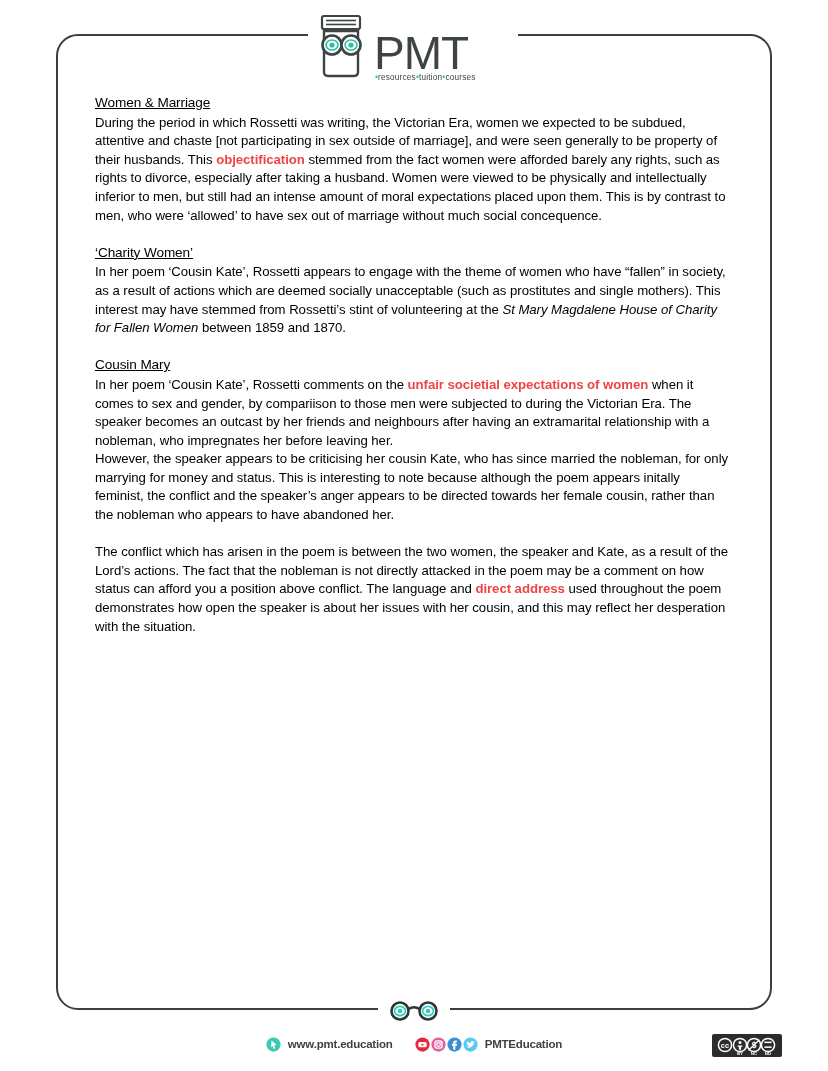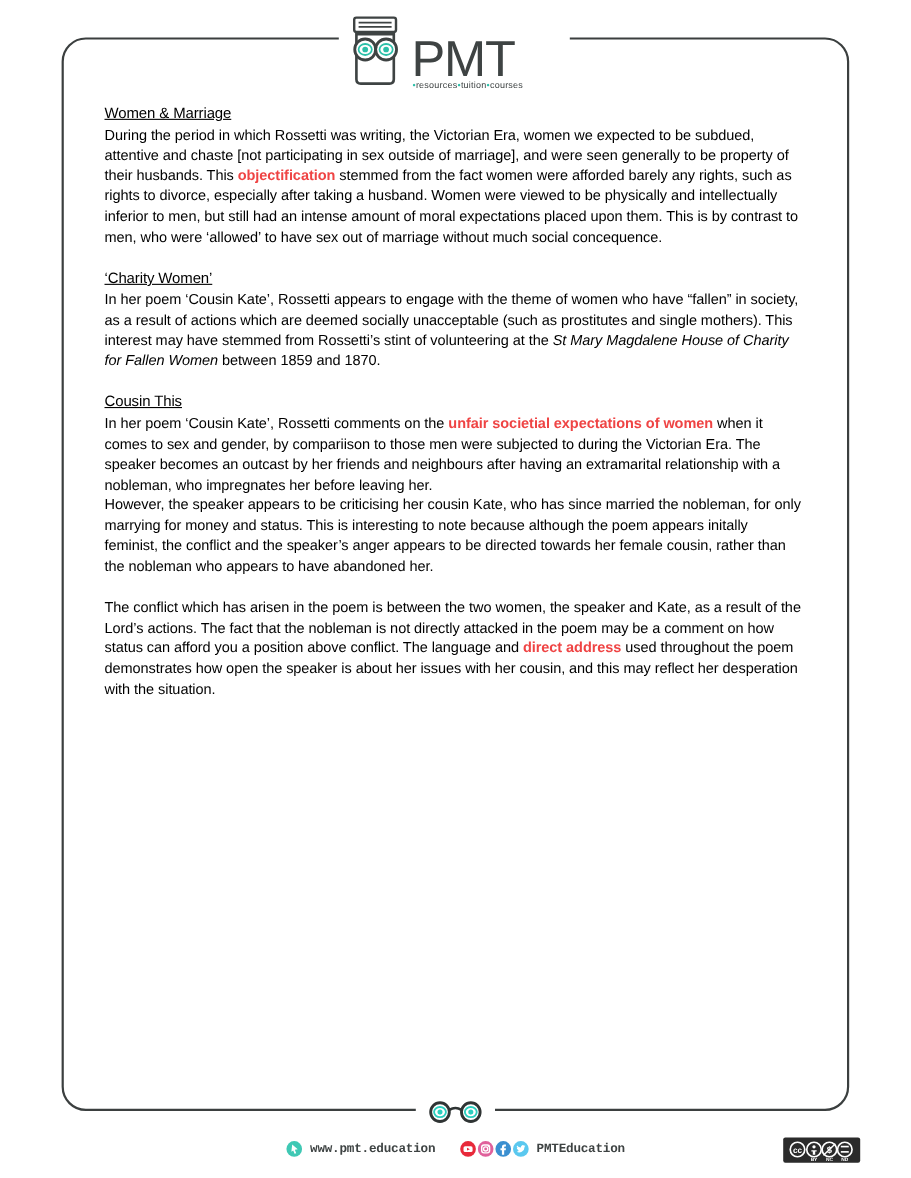--- a/index.html
+++ b/index.html
@@ -133,21 +133,21 @@
     align-items: center;
     justify-content: center;
   }
   .footer-group {
     display: flex;
     align-items: center;
     gap: 7px;
   }
   .footer-sep { width: 22px; }
   .footer-text {
-    font-family: Liberation Mono, monospace;
+    font-family: Liberation Sans, sans-serif;
     font-size: 11.5px;
     font-weight: 700;
     color: #3e4343;
     letter-spacing: -0.2px;
   }
   .sico { width: 15px; height: 15px; flex: none; display: block; }
   .sgroup { display: flex; align-items: center; gap: 1px; }
 
   .cc-badge {
     position: absolute;
@@ -198,21 +198,21 @@
 <div class="content" id="doc-content">
     <div class="blk">
       <h2>Women &amp; Marriage</h2>
       <p><span>During the period in which Rossetti was writing, the Victorian Era, women we expected to be subdued, attentive and chaste [not participating in sex outside of marriage], and were seen generally to be property of their husbands. This </span><span class="hl">objectification</span><span> stemmed from the fact women were afforded barely any rights, such as rights to divorce, especially after taking a husband. Women were viewed to be physically and intellectually inferior to men, but still had an intense amount of moral expectations placed upon them. This is by contrast to men, who were ‘allowed’ to have sex out of marriage without much social concequence.</span></p>
     </div>
     <div class="blk">
       <h2>‘Charity Women’</h2>
       <p><span>In her poem ‘Cousin Kate’, Rossetti appears to engage with the theme of women who have “fallen” in society, as a result of actions which are deemed socially unacceptable (such as prostitutes and single mothers). This interest may have stemmed from Rossetti’s stint of volunteering at the </span><span class="it">St Mary Magdalene House of Charity for Fallen Women</span><span> between 1859 and 1870.</span></p>
     </div>
     <div class="blk">
-      <h2>Cousin This</h2>
+      <h2>Cousin Mary</h2>
       <p><span>In her poem ‘Cousin Kate’, Rossetti comments on the </span><span class="hl">unfair societial expectations of women</span><span> when it comes to sex and gender, by compariison to those men were subjected to during the Victorian Era. The speaker becomes an outcast by her friends and neighbours after having an extramarital relationship with a nobleman, who impregnates her before leaving her.</span><br><span>However, the speaker appears to be criticising her cousin Kate, who has since married the nobleman, for only marrying for money and status. This is interesting to note because although the poem appears initally feminist, the conflict and the speaker’s anger appears to be directed towards her female cousin, rather than the nobleman who appears to have abandoned her.</span></p>
       <p style="margin-top: 18.6px;"><span>The conflict which has arisen in the poem is between the two women, the speaker and Kate, as a result of the Lord’s actions. The fact that the nobleman is not directly attacked in the poem may be a comment on how status can afford you a position above conflict. The language and </span><span class="hl">direct address</span><span> used throughout the poem demonstrates how open the speaker is about her issues with her cousin, and this may reflect her desperation with the situation.</span></p>
     </div>
   </div>
 
 <svg class="frame-glasses" viewBox="0 0 60 22">
   <circle cx="16" cy="11" r="8.5" fill="#ffffff" stroke="#2f3434" stroke-width="2.6"></circle>
   <circle cx="44" cy="11" r="8.5" fill="#ffffff" stroke="#2f3434" stroke-width="2.6"></circle>
   <path d="M24.5 9 Q30 5.5 35.5 9" stroke="#2f3434" stroke-width="2.4" fill="none"></path>
   <ellipse cx="16" cy="11" rx="5.4" ry="4.6" fill="none" stroke="#2ccfbf" stroke-width="1.7"></ellipse>

